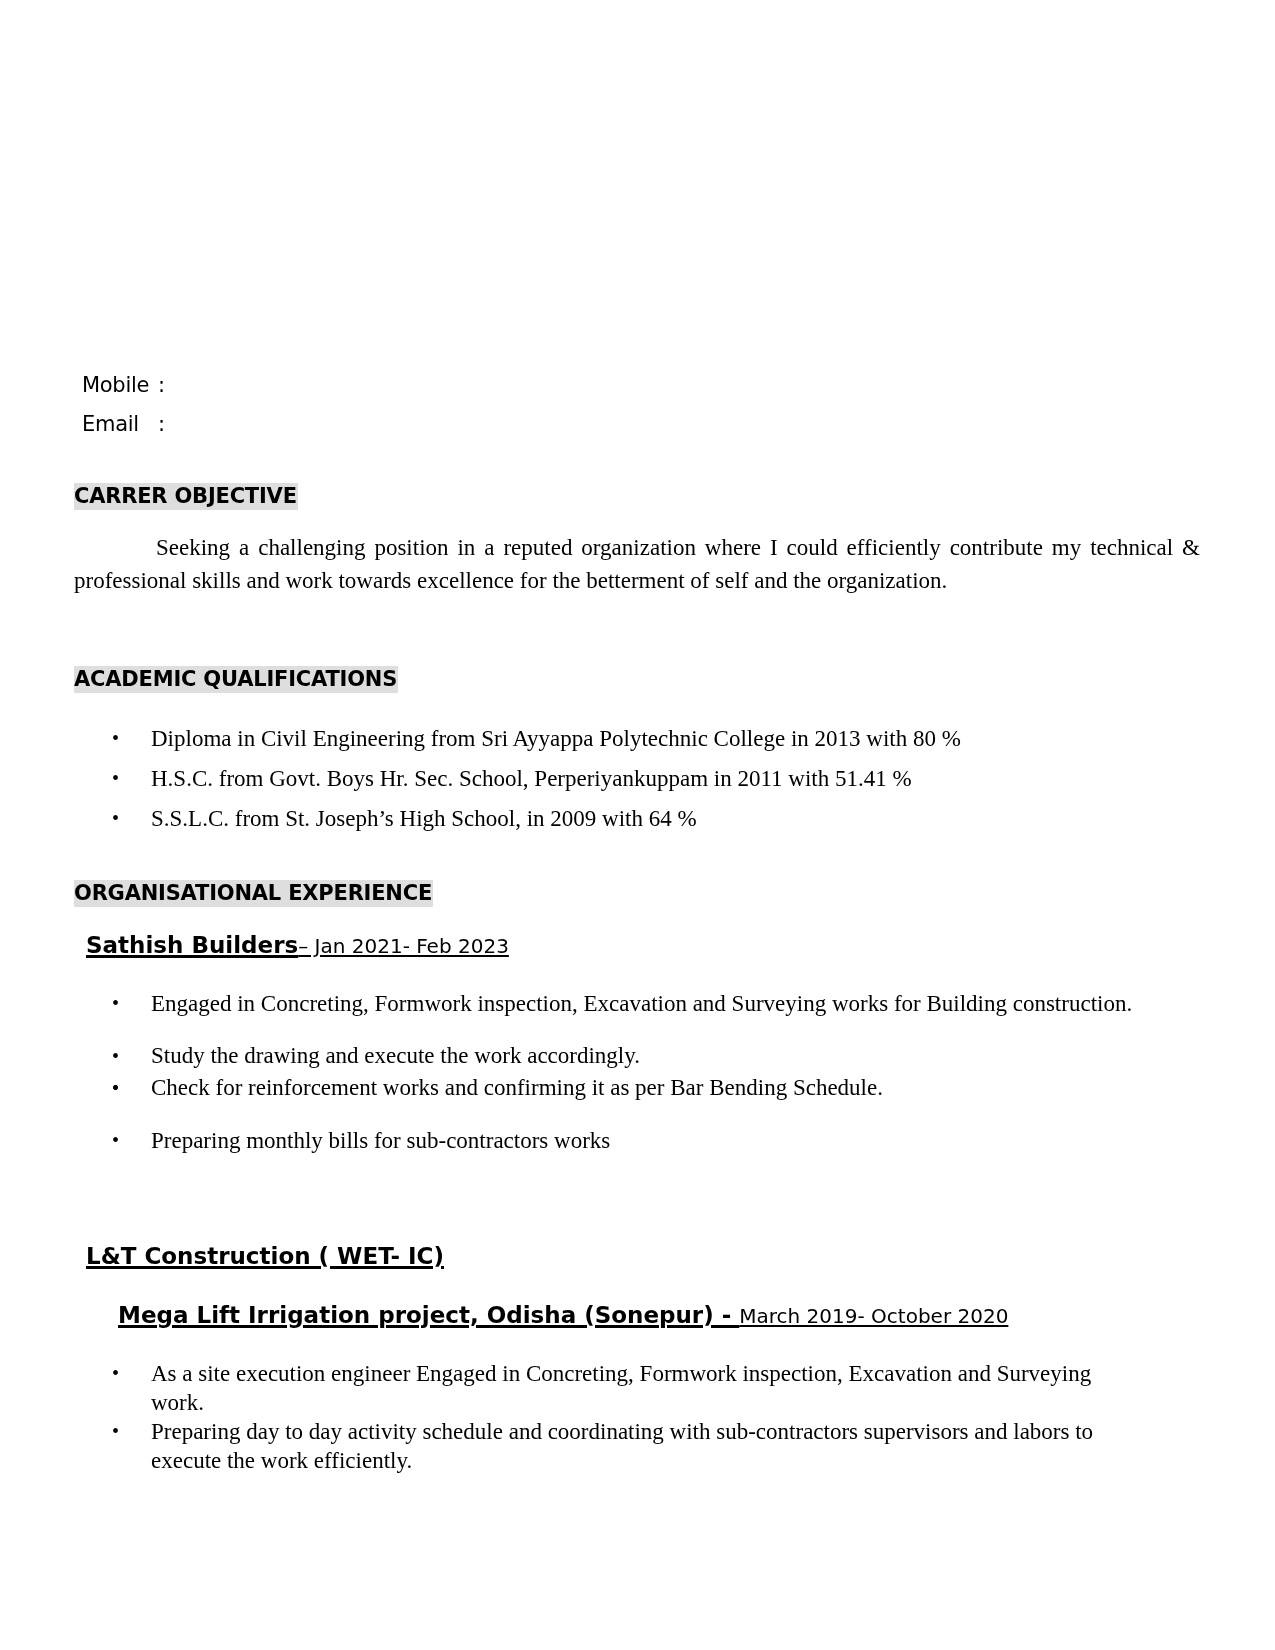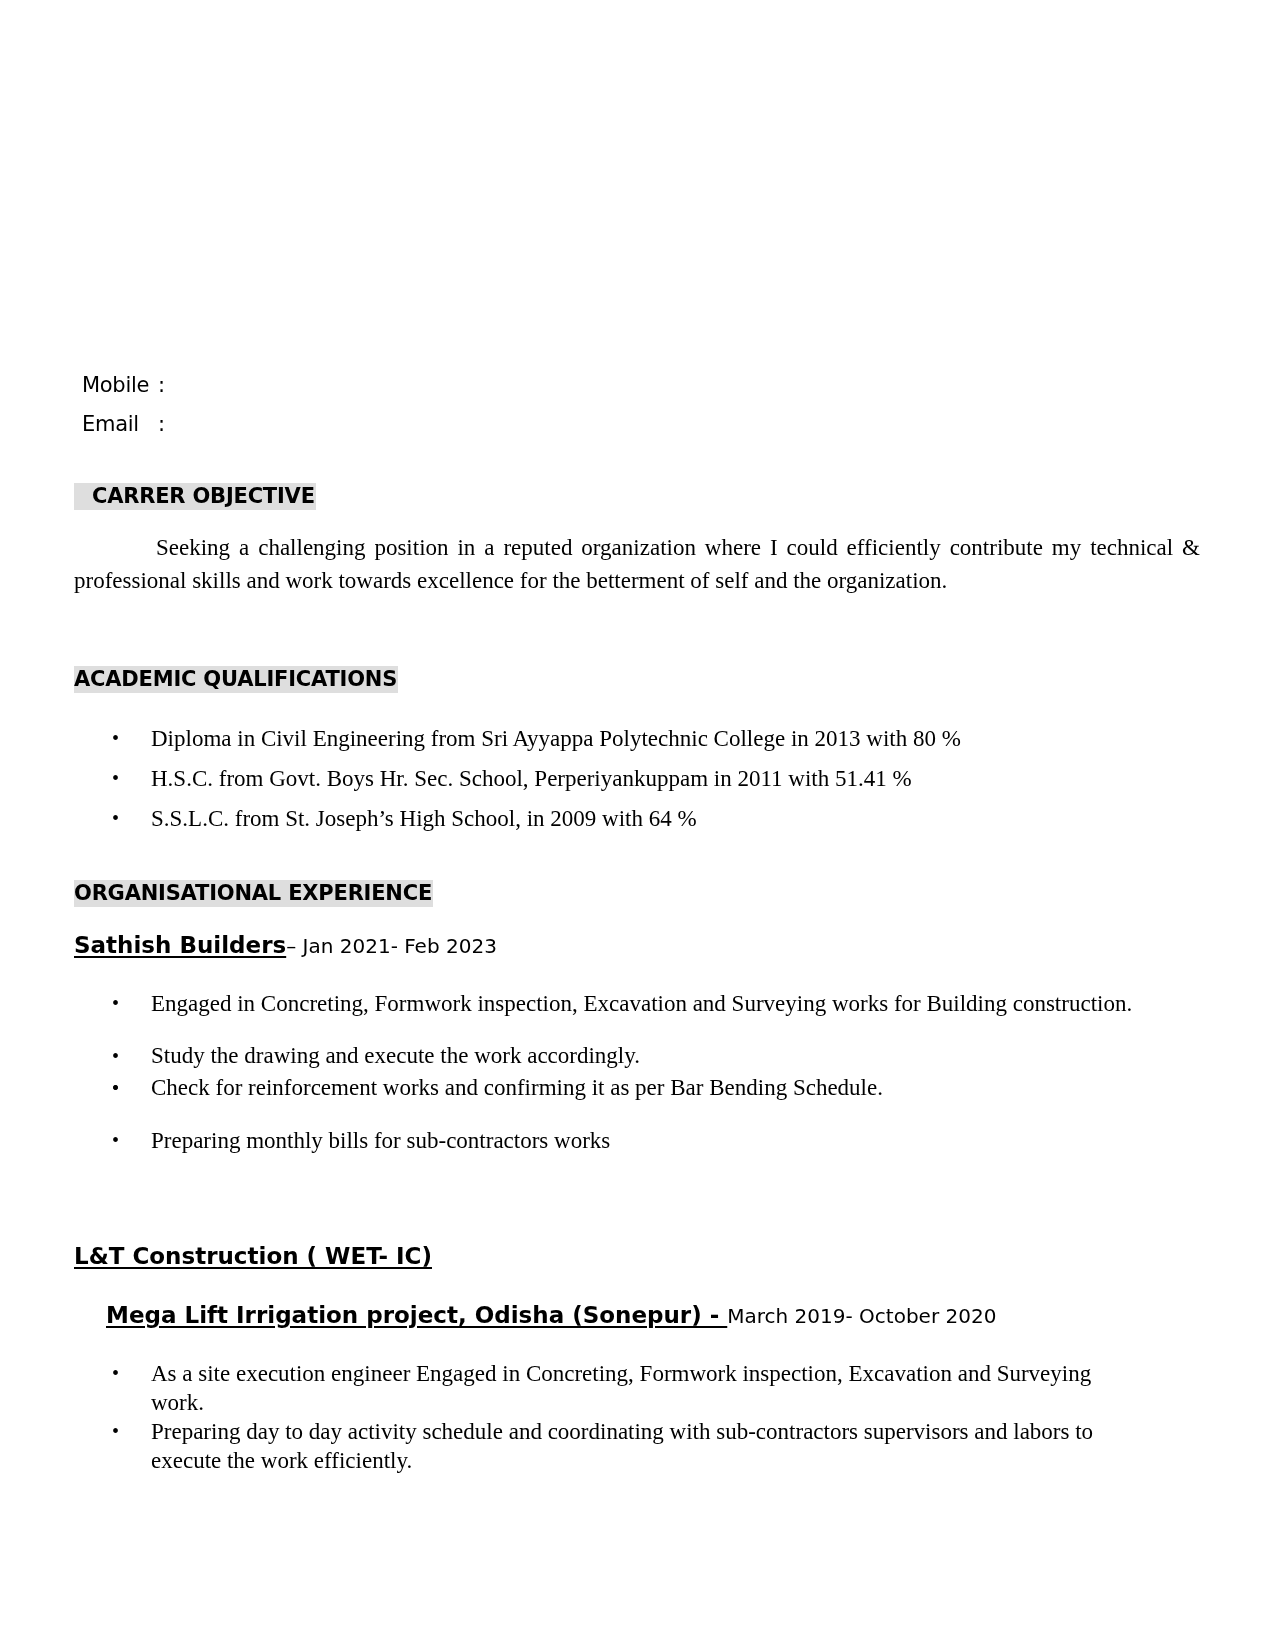--- a/index.html
+++ b/index.html
@@ -8,40 +8,40 @@
     .sans { font-family: "DejaVu Sans", "Liberation Sans", sans-serif; }
     .serif { font-family: "Liberation Serif", "DejaVu Serif", serif; }
     .contact { position: absolute; left: 8px; font-size: 21px; letter-spacing: -0.3px; }
     .contact .lbl { display: inline-block; width: 76px; }
     .heading { position: absolute; left: 0; font-size: 21px; font-weight: bold; background: #dedede; padding: 1px 1px 2px 0; letter-spacing: -0.2px; }
     .para { position: absolute; left: 0; width: 1126px; font-size: 23px; line-height: 33px; text-align: justify; text-indent: 82px; }
     ul.blist { position: absolute; left: 0; margin: 0; padding: 0; list-style: none; width: 1126px; }
     ul.blist li { position: relative; padding-left: 77px; font-size: 23px; line-height: 33px; text-align: justify; }
     ul.blist li .bul { position: absolute; left: 38px; top: 0; font-size: 20px; }
     ul.blist.tight li { line-height: 29px; }
-    .company { position: absolute; left: 0; font-size: 23px; font-weight: bold; }
+    .company { position: absolute; left: 12px; font-size: 23px; font-weight: bold; text-decoration: underline; }
     .company .u { text-decoration: underline; text-underline-offset: 3px; }
     .company .date { font-weight: normal; font-size: 20px; }
     b { font-weight: normal; }
   </style>
 </head>
 <body>
 
 <div class="page">
 
   <div class="contact sans" style="top:373px;">
     <span class="lbl">Mobile</span><span>:</span>
     <span></span>
   </div>
   <div class="contact sans" style="top:412px;">
     <span class="lbl">Email</span><span>:</span>
     <span></span>
   </div>
 
-  <div class="heading sans" style="top:483px;padding-left:18px;">CARRER OBJECTIVE</div>
+  <div class="heading sans" style="top:483px;">CARRER OBJECTIVE</div>
   <div class="para serif" style="top:531px;">Seeking a challenging position in a reputed organization where I could efficiently contribute my technical &amp; professional skills and work towards excellence for the betterment of self and the organization.</div>
 
   <div class="heading sans" style="top:666px;">ACADEMIC QUALIFICATIONS</div>
   <ul class="blist serif" style="top:722px;">
     <li style="margin-bottom:7px;">
       <span class="bul">•</span>
       <span>Diploma in Civil Engineering  from </span><b>Sri Ayyappa Polytechnic College</b><span> in 2013 with </span><b>80 %</b>
     </li>
     <li style="margin-bottom:7px;">
       <span class="bul">•</span>

